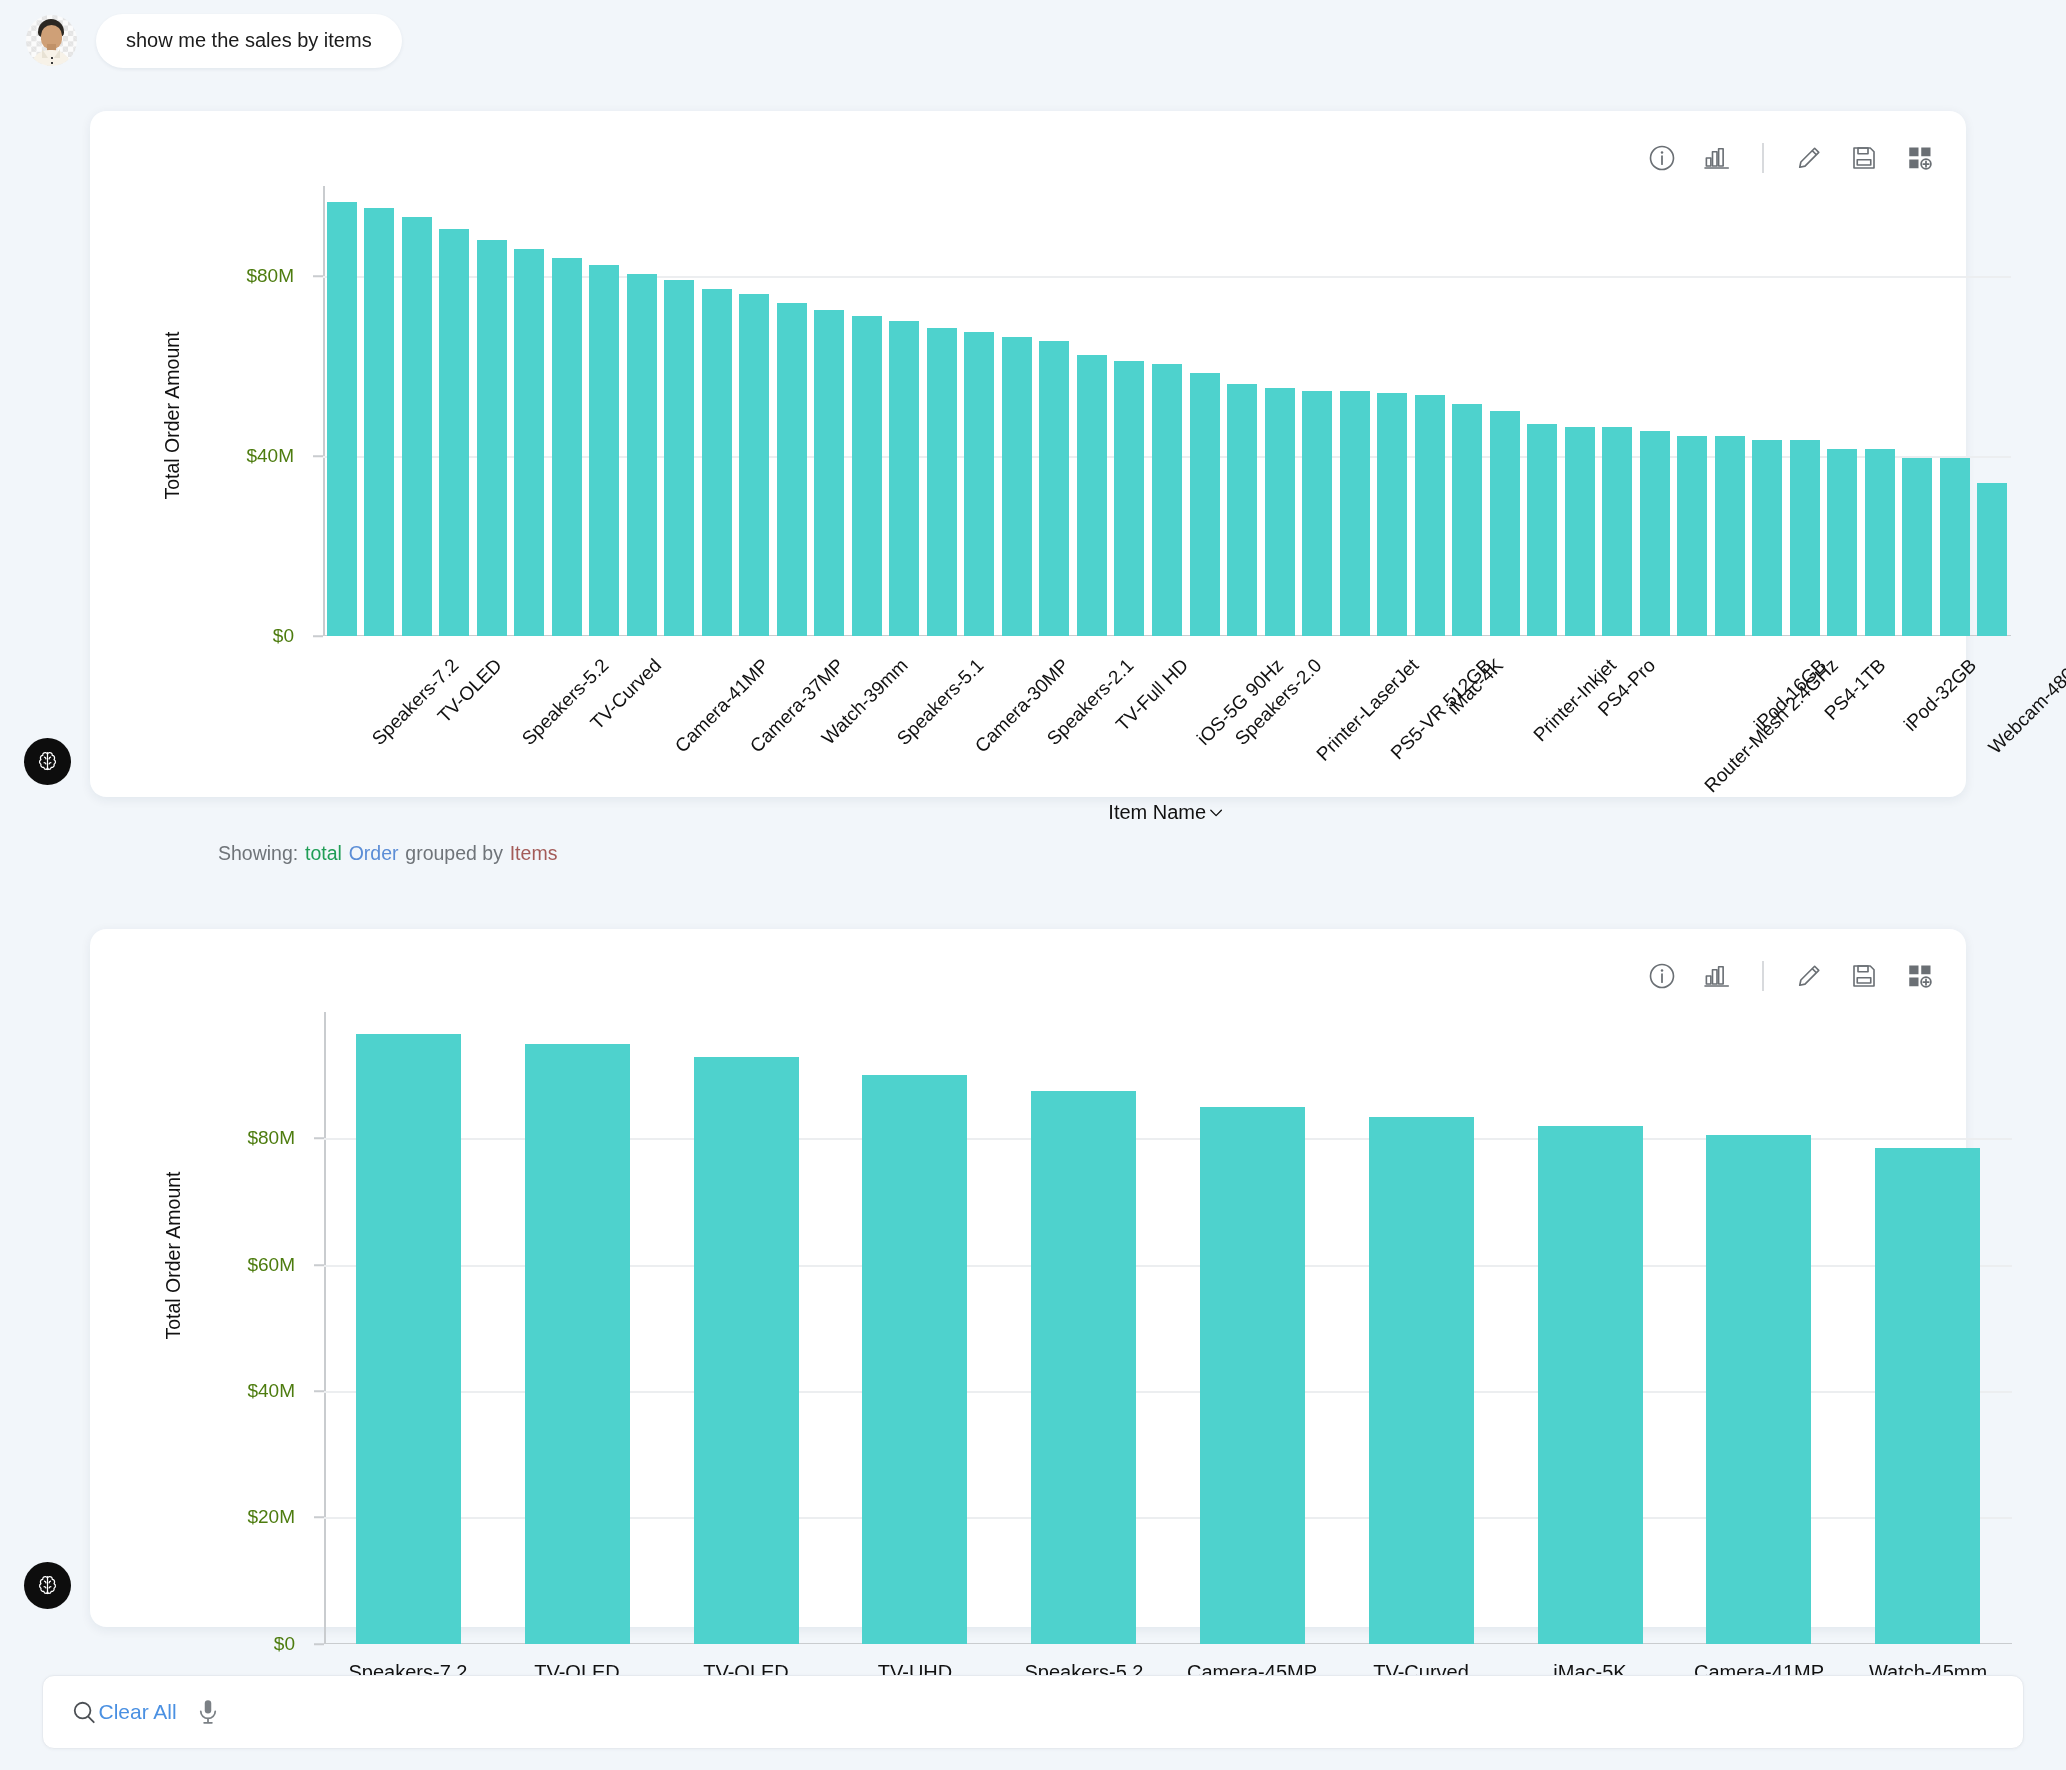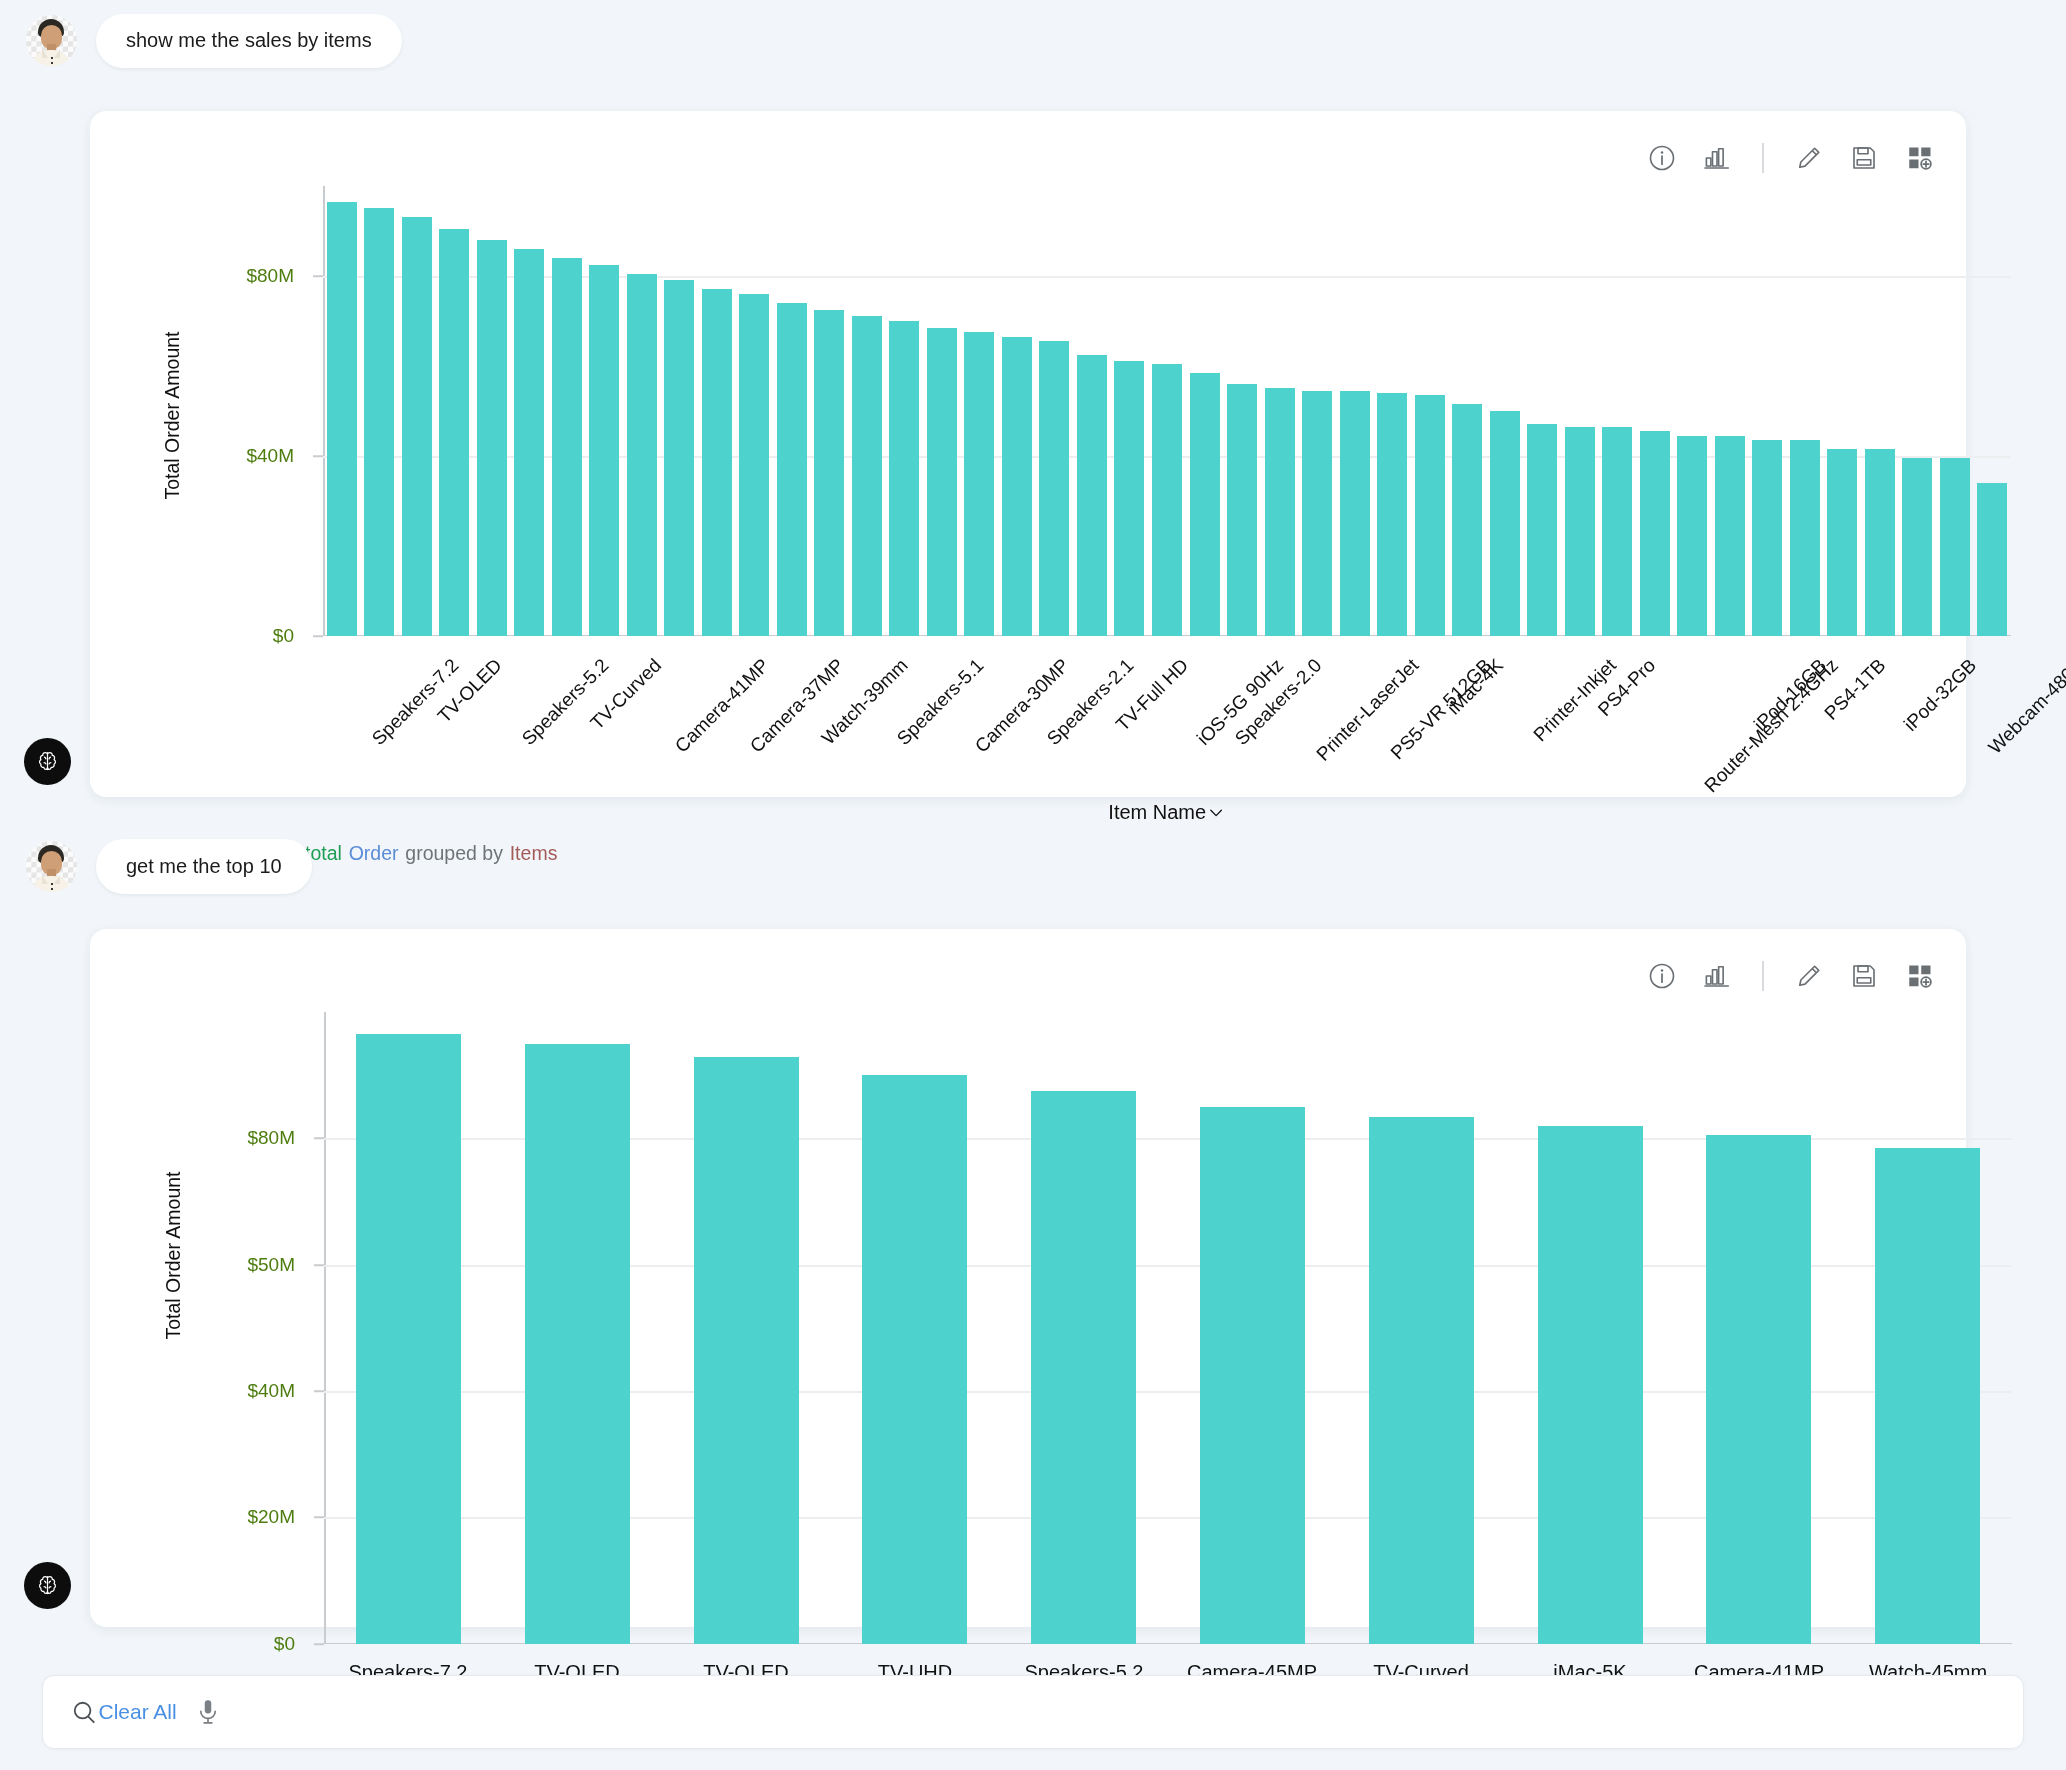--- a/index.html
+++ b/index.html
@@ -300,32 +300,20 @@
           <path d="M5.5 9l6.5 6.5L18.5 9" fill="none" stroke="#111" stroke-width="1.6" stroke-linecap="round" stroke-linejoin="round"></path>
         </svg>
       </div>
     </div>
 
     <div class="showing" style="left:128px; top:731px;">
       <span class="s-gray">Showing:</span><span class="s-green">total</span><span class="s-blue">Order</span><span class="s-gray">grouped by</span><span class="s-rust">Items</span>
     </div>
   </div>
 
-  <div class="msg-row" style="left:25.5px; top:839px;">
-    <div class="avatar">
-      <div class="hair"></div>
-        <div class="face"></div>
-        <div class="neck"></div>
-      <div class="shirt"></div>
-        <div class="collar-l"></div>
-        <div class="collar-r"></div>
-        <div class="btns"></div>
-    </div>
-    <div class="bubble">get me the top 10</div>
-  </div>
 
   <div class="bot-icon" style="left:24px; top:1562px;">
     <svg width="27" height="27" viewBox="0 0 24 24">
       <g fill="none" stroke="#ffffff" stroke-width="1.1" stroke-linecap="round" stroke-linejoin="round">
         <path d="M12 4.2v15"></path>
         <path d="M12 5.2c-.9-1.3-2.6-1.5-3.6-.5-.5.5-.7 1.2-.6 1.9-1.2.1-2.1 1.1-2.1 2.3 0 .5.2 1 .5 1.4-.9.5-1.4 1.5-1.2 2.5.1.7.6 1.3 1.2 1.6-.3.9 0 1.9.8 2.4.5.4 1.1.5 1.7.4.2 1.1 1.2 1.9 2.3 1.8.6-.1 1.1-.4 1.4-.9"></path>
         <path d="M12 5.2c.9-1.3 2.6-1.5 3.6-.5.5.5.7 1.2.6 1.9 1.2.1 2.1 1.1 2.1 2.3 0 .5-.2 1-.5 1.4.9.5 1.4 1.5 1.2 2.5-.1.7-.6 1.3-1.2 1.6.3.9 0 1.9-.8 2.4-.5.4-1.1.5-1.7.4-.2 1.1-1.2 1.9-2.3 1.8-.6-.1-1.1-.4-1.4-.9"></path>
         <path d="M9.3 8.1c.7.2 1.2.8 1.3 1.5M14.7 8.1c-.7.2-1.2.8-1.3 1.5M9 13c.8 0 1.4.5 1.6 1.2M15 13c-.8 0-1.4.5-1.6 1.2"></path>
       </g>
     </svg>
@@ -390,21 +378,21 @@
       <div class="ytick-mark" style="top: 632px;"></div>
           <div class="ytick" style="top: 632px;">$0</div>
           <div class="gridline" style="top: 505px;"></div>
           <div class="ytick-mark" style="top: 505px;"></div>
           <div class="ytick" style="top: 505px;">$20M</div>
           <div class="gridline" style="top: 379px;"></div>
           <div class="ytick-mark" style="top: 379px;"></div>
           <div class="ytick" style="top: 379px;">$40M</div>
           <div class="gridline" style="top: 253px;"></div>
           <div class="ytick-mark" style="top: 253px;"></div>
-          <div class="ytick" style="top: 253px;">$50M</div>
+          <div class="ytick" style="top: 253px;">$60M</div>
           <div class="gridline" style="top: 126px;"></div>
           <div class="ytick-mark" style="top: 126px;"></div>
           <div class="ytick" style="top: 126px;">$80M</div>
           <div class="bar" title="Speakers-7.2" style="left: 32px; width: 105px; height: 610px; background: rgb(78, 210, 205);"></div>
           <div class="bar" title="TV-QLED" style="left: 201px; width: 105px; height: 600px; background: rgb(78, 210, 205);"></div>
           <div class="bar" title="TV-OLED" style="left: 370px; width: 105px; height: 587px; background: rgb(78, 210, 205);"></div>
           <div class="bar" title="TV-UHD" style="left: 538px; width: 105px; height: 569px; background: rgb(78, 210, 205);"></div>
           <div class="bar" title="Speakers-5.2" style="left: 707px; width: 105px; height: 553px; background: rgb(78, 210, 205);"></div>
           <div class="bar" title="Camera-45MP" style="left: 876px; width: 105px; height: 537px; background: rgb(78, 210, 205);"></div>
           <div class="bar" title="TV-Curved" style="left: 1045px; width: 105px; height: 527px; background: rgb(78, 210, 205);"></div>

